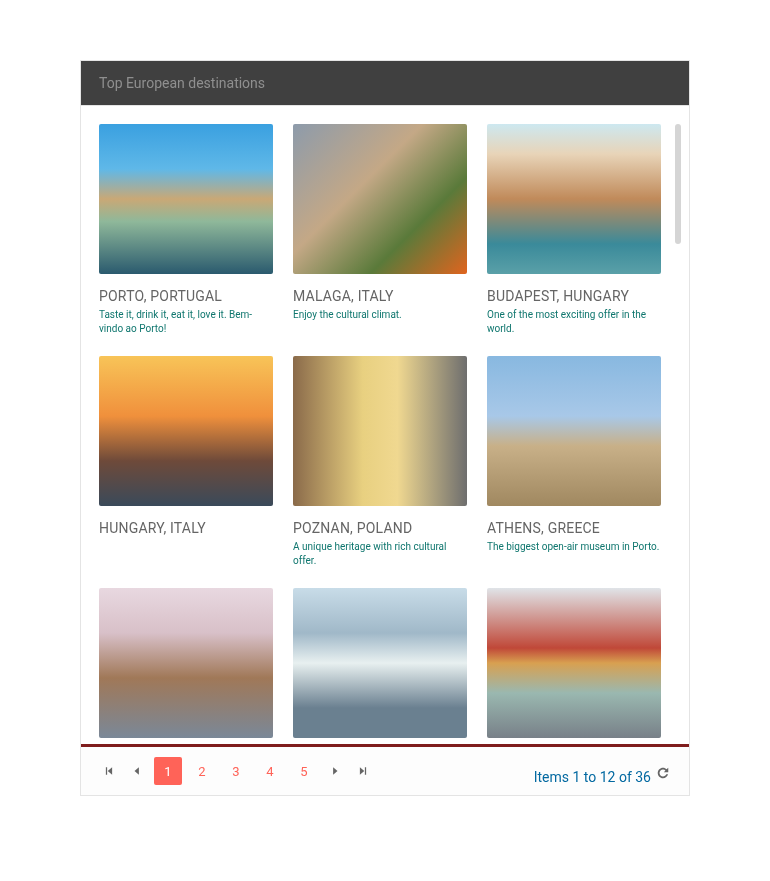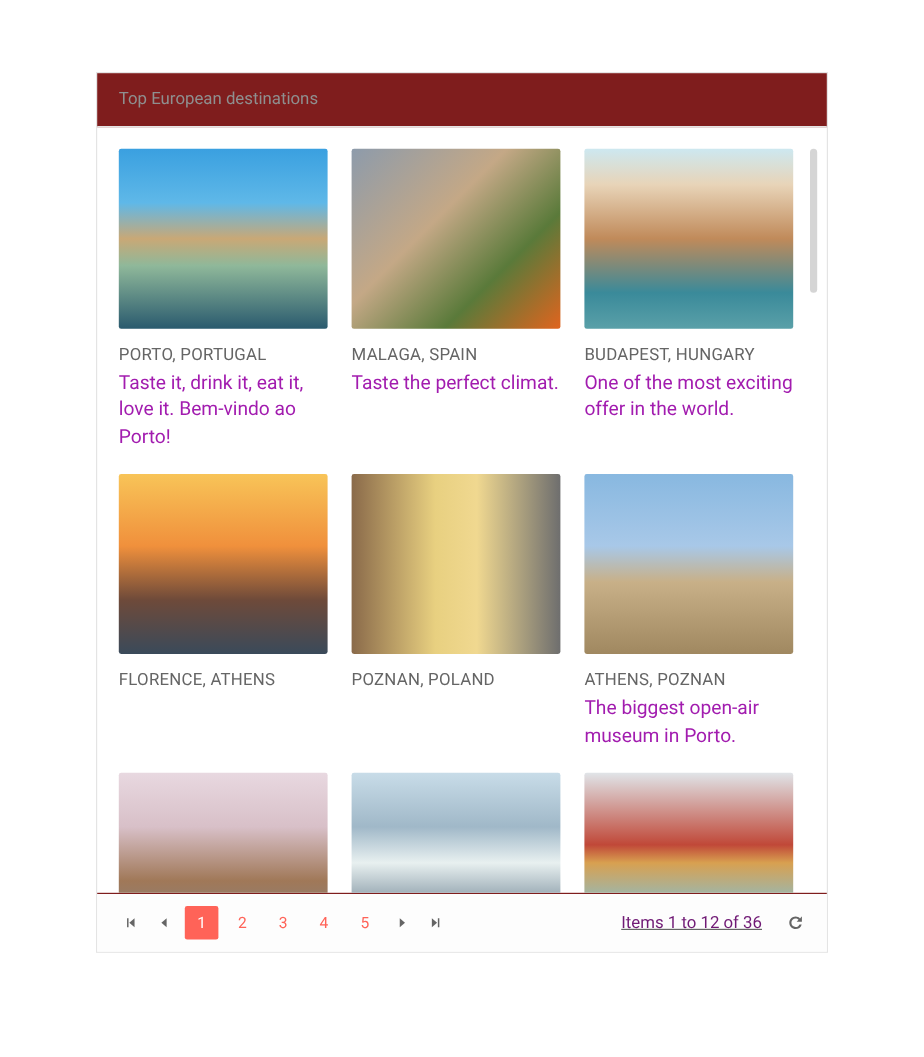--- a/index.html
+++ b/index.html
@@ -11,21 +11,21 @@
     .panel {
       width: 610px;
       margin: 0 auto;
       border: 1px solid #e4e4e4;
     }
     .panel-header {
       padding: 14px 18px;
       border-bottom: 1px solid #e4e4e4;
       font-size: 14px;
       color: #8f8f8f;
-      background: #7f1d1d;
+      background: #404040;
     }
     .scroll-area {
       position: relative;
       height: 638px;
       overflow: hidden;
       padding: 18px 28px 0 18px;
     }
     .grid {
       display: grid;
       grid-template-columns: repeat(3, 1fr);
@@ -40,49 +40,48 @@
     }
     .card-title {
       margin-top: 14px;
       font-size: 14px;
       font-weight: 400;
       color: #656565;
       letter-spacing: 0.2px;
     }
     .card-desc {
       margin-top: 4px;
-      font-size: 16px;
-      color: #a21caf;
+      font-size: 10px;
+      color: #0f766e;
       line-height: 1.4;
     }
     .scrollbar {
       position: absolute;
       top: 18px;
       right: 8px;
       width: 6px;
       height: calc(100% - 36px);
       background: transparent;
     }
     .scrollbar-thumb {
       position: absolute;
       top: 0;
       width: 6px;
       height: 120px;
       background: #d5d5d5;
       border-radius: 3px;
     }
     .pager {
       display: flex;
-      align-items: center;
+      align-items: flex-end;
       padding: 10px 14px;
-      border-top: 1px solid #7f1d1d;
+      border-top: 3px solid #7f1d1d;
       font-size: 14px;
       color: #656565;
       background: #fdfdfd;
-      text-decoration: underline;
     }
     .pager-btn {
       width: 28px;
       height: 28px;
       display: inline-flex;
       align-items: center;
       justify-content: center;
       border-radius: 2px;
       color: #656565;
       font-size: 13px;
@@ -90,23 +89,22 @@
       user-select: none;
     }
     .pager-btn.icon svg { width: 10px; height: 10px; fill: #656565; display:block; }
     .pager-btn.page { margin: 0 3px; color: #ff6358; }
     .pager-btn.page.active {
       background: #ff6358;
       color: #fff;
     }
     .pager-spacer { flex: 1; }
     .pager-info {
-      color: #701a75;
-      font-size: 14px;
-      margin-right: 16px;
+      color: #0369a1;
+      font-size: 14px;
     }
     .refresh-btn {
       width: 24px;
       height: 24px;
       display: inline-flex;
       align-items: center;
       justify-content: center;
       cursor: pointer;
     }
     .refresh-btn svg { width: 14px; height: 14px; fill: #656565; }
@@ -133,39 +131,40 @@
 
   <div class="scroll-area">
     <div class="grid" id="grid">
         <div class="card">
           <div class="card-image img-porto"></div>
           <div class="card-title">PORTO, PORTUGAL</div>
           <div class="card-desc">Taste it, drink it, eat it, love it. Bem-vindo ao Porto!</div>
         </div>
         <div class="card">
           <div class="card-image img-malaga"></div>
-          <div class="card-title">MALAGA, SPAIN</div>
-          <div class="card-desc">Taste the perfect climat.</div>
+          <div class="card-title">MALAGA, ITALY</div>
+          <div class="card-desc">Enjoy the cultural climat.</div>
         </div>
         <div class="card">
           <div class="card-image img-budapest"></div>
           <div class="card-title">BUDAPEST, HUNGARY</div>
           <div class="card-desc">One of the most exciting offer in the world.</div>
         </div>
         <div class="card">
           <div class="card-image img-florence"></div>
-          <div class="card-title">FLORENCE, ATHENS</div>
+          <div class="card-title">HUNGARY, ITALY</div>
         </div>
         <div class="card">
           <div class="card-image img-poznan"></div>
           <div class="card-title">POZNAN, POLAND</div>
+          <div class="card-desc">A unique heritage with rich cultural offer.</div>
         </div>
         <div class="card">
           <div class="card-image img-athens"></div>
-          <div class="card-title">ATHENS, POZNAN</div>
+          <div class="card-title">ATHENS, GREECE</div>
           <div class="card-desc">The biggest open-air museum in Porto.</div>
         </div>
         <div class="card">
           <div class="card-image img-bordeaux"></div>
         </div>
         <div class="card">
           <div class="card-image img-geneva"></div>
         </div>
         <div class="card">
           <div class="card-image img-copenhagen"></div>

